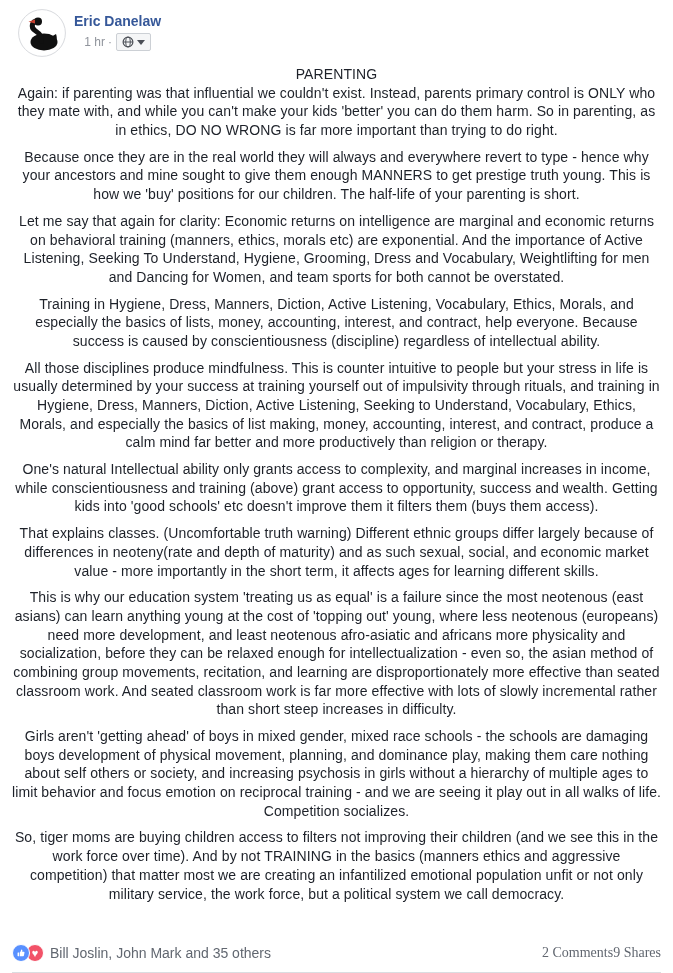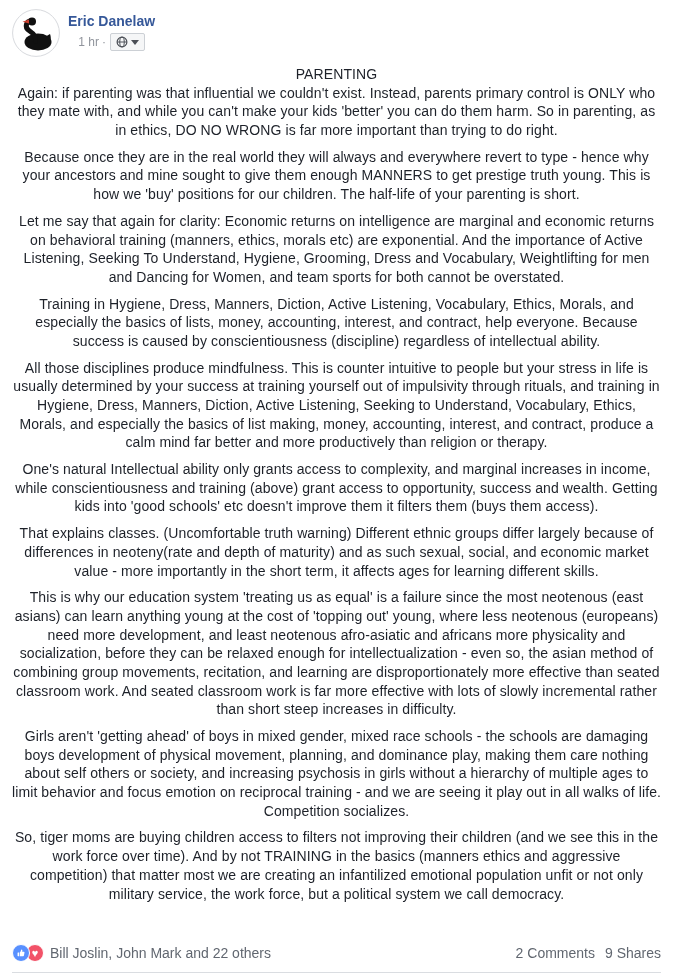--- a/index.html
+++ b/index.html
@@ -16,21 +16,21 @@
     height: 973px;
     background: #ffffff;
     display: flex;
     flex-direction: column;
   }
 
   
   .post-header {
     display: flex;
     align-items: flex-start;
-    padding: 9px 12px 7px 12px;
+    padding: 9px 12px 7px 18px;
   }
   .avatar {
     width: 48px;
     height: 48px;
     border-radius: 50%;
     flex: 0 0 48px;
     cursor: pointer;
   }
   .header-meta { margin-left: 8px; padding-top: 3px; }
   .author-name {
@@ -116,23 +116,23 @@
   }
   .reactions-summary {
     margin-left: 6px;
     font-size: 14px;
     color: #616770;
     cursor: pointer;
   }
   .footer-counts {
     margin-left: auto;
     display: flex;
-    gap: 10px;
     font-size: 14px;
     color: #616770;
+    font-family: Liberation Serif, serif;
   }
   .footer-counts span { cursor: pointer; }
   .bottom-divider {
     border: none;
     border-top: 1px solid #dadde1;
     margin: 7px 0 0 0;
   }
 </style>
 </head>
 <body>
@@ -186,21 +186,21 @@
       <span class="reaction-icons">
         <span class="reaction-bubble like" style="background:#5890ff; z-index:2;">
           <svg width="10" height="10" viewBox="0 0 16 16">
             <path fill="#ffffff" d="M3.2 7h1.9v6H3.2c-.4 0-.7-.3-.7-.7V7.7c0-.4.3-.7.7-.7zm3 6V7.2c0-.4.9-1.1 1.2-1.7.3-.6.5-1.8.7-2.3.1-.4.5-.7.9-.7.6 0 1.2.5 1.2 1.3 0 .9-.5 2.2-.5 2.2h2.9c.6 0 1.1.5 1 1.1l-.9 4.9c-.1.6-.6 1-1.2 1H6.2z"></path>
           </svg>
         </span>
         <span class="reaction-bubble love" style="background:#f25268; z-index:1;">
           <span class="heart-glyph">♥</span>
         </span>
       </span>
-      <span class="reactions-summary">Bill Joslin, John Mark and 22 others</span>
+      <span class="reactions-summary">Bill Joslin, John Mark and 35 others</span>
       <span class="footer-counts">
         <span>2 Comments</span>
         <span>9 Shares</span>
       </span>
     </div>
     <hr class="bottom-divider">
   </div>
 
 </div>
 

